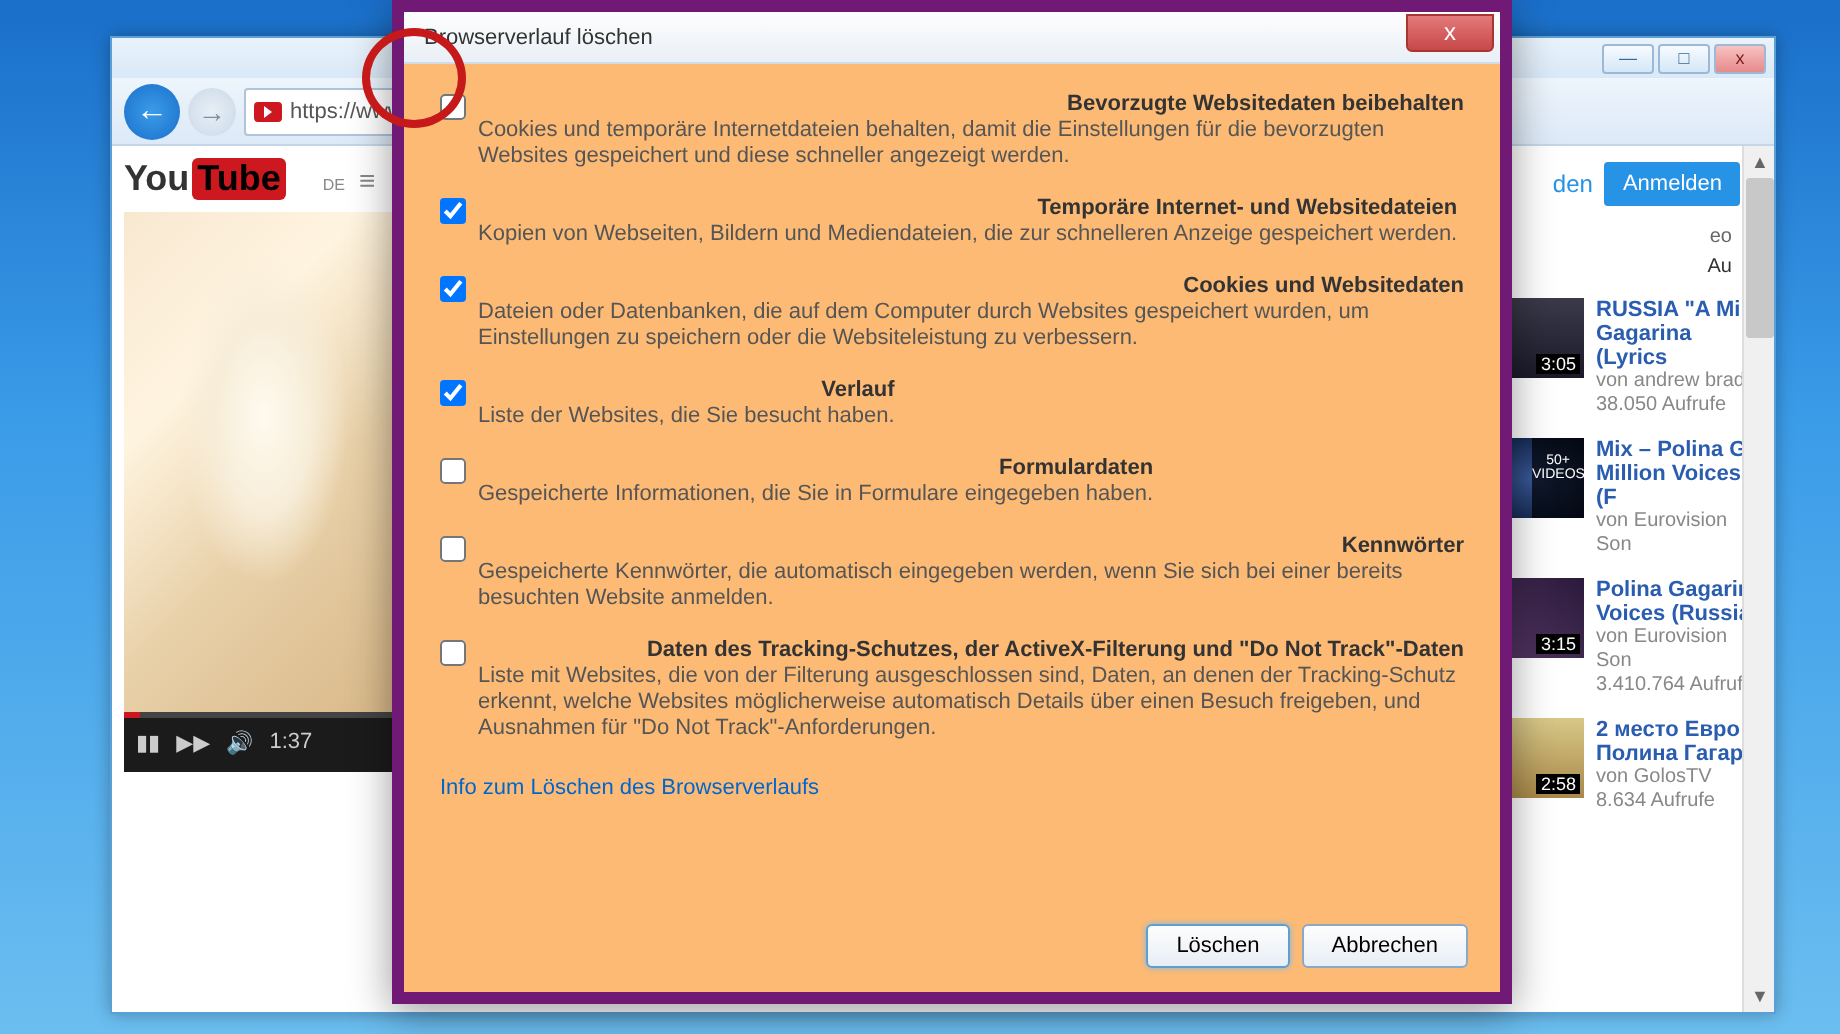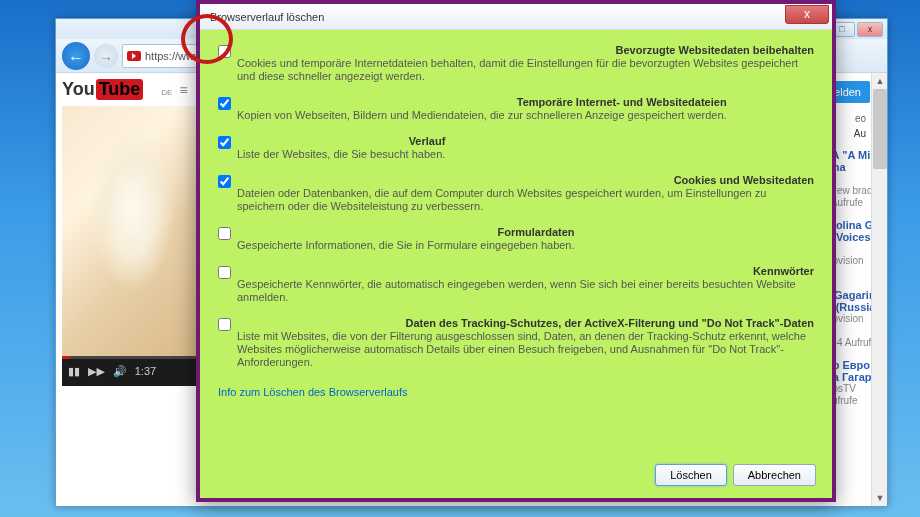--- a/index.html
+++ b/index.html
@@ -40,21 +40,21 @@
 .thumb .dur { position: absolute; right: 2px; bottom: 2px; background: #000; color: #fff; font-size: 9px; padding: 0 2px; }
 .rel-txt { font-size: 10px; line-height: 12px; color: #333; overflow: hidden; }
 .rel-txt b { font-size: 11px; display: block; color: #2a5db0; }
 .rel-txt .by { color: #888; }
 .rel-txt .vw { color: #888; }
 .scrollbar { position: absolute; right: 0; top: 0; bottom: 0; width: 16px; background: #f0f0f0; border-left: 1px solid #ddd; }
 .scroll-thumb { position: absolute; top: 16px; width: 14px; left: 1px; height: 80px; background: #c8c8c8; border-radius: 2px; }
 .scroll-arr { width: 16px; height: 16px; text-align: center; font-size: 9px; color: #666; line-height: 16px; }
 
 
-.dialog { position: absolute; left: 196px; top: 0; width: 640px; height: 502px; background: #bef264; border: 4px solid #701a75; box-shadow: 0 4px 20px rgba(0,0,0,.4); }
+.dialog { position: absolute; left: 196px; top: 0; width: 560px; height: 502px; background: #fdba74; border: 6px solid #701a75; box-shadow: 0 4px 20px rgba(0,0,0,.4); }
 .dlg-title { height: 26px; background: linear-gradient(#fefefe,#e9eff6); border-bottom: 1px solid #d0dce8; display: flex; align-items: center; justify-content: space-between; padding-left: 10px; font-size: 11px; color: #333; }
 .dlg-close { width: 44px; height: 19px; margin-right: 3px; margin-top: -5px; background: linear-gradient(#e37a7a,#c84848); border: 1px solid #a33; border-radius: 0 0 3px 3px; color: #fff; text-align: center; font-size: 12px; line-height: 16px; cursor: pointer; }
 .dlg-body { padding: 14px 18px 0 18px; font-size: 11px; color: #333; }
 .opt { margin-bottom: 13px; display: flex; gap: 6px; }
 .opt input[type=checkbox] { margin-top: 1px; width: 13px; height: 13px; flex-shrink: 0; }
 .opt .txt b { display: block; margin-bottom: 1px; text-align: right; }
 .opt .txt span { color: #555; line-height: 13px; display: block; }
 .dlg-link { color: #0066cc; font-size: 11px; cursor: pointer; margin-top: 4px; display: inline-block; }
 .dlg-buttons { position: absolute; bottom: 12px; right: 16px; display: flex; gap: 6px; }
 .dlg-btn { padding: 4px 14px; font-size: 11px; background: linear-gradient(#fdfdfd,#e8eef5); border: 1px solid #8aa8c8; border-radius: 3px; cursor: pointer; }
@@ -184,29 +184,29 @@
         <div class="opt">
           <input type="checkbox" checked="" style="">
           <div class="txt">
             <b>Temporäre Internet- und Websitedateien</b>
             <span>Kopien von Webseiten, Bildern und Mediendateien, die zur schnelleren Anzeige gespeichert werden.</span>
           </div>
         </div>
         <div class="opt">
           <input type="checkbox" checked="" style="">
           <div class="txt">
+            <b>Cookies und Websitedaten</b>
+            <span>Dateien oder Datenbanken, die auf dem Computer durch Websites gespeichert wurden, um Einstellungen zu speichern oder die Websiteleistung zu verbessern.</span>
+          </div>
+        </div>
+        <div class="opt">
+          <input type="checkbox" checked="" style="">
+          <div class="txt">
             <b>Verlauf</b>
             <span>Liste der Websites, die Sie besucht haben.</span>
-          </div>
-        </div>
-        <div class="opt">
-          <input type="checkbox" checked="" style="">
-          <div class="txt">
-            <b>Cookies und Websitedaten</b>
-            <span>Dateien oder Datenbanken, die auf dem Computer durch Websites gespeichert wurden, um Einstellungen zu speichern oder die Websiteleistung zu verbessern.</span>
           </div>
         </div>
         <div class="opt">
           <input type="checkbox" style="">
           <div class="txt">
             <b>Formulardaten</b>
             <span>Gespeicherte Informationen, die Sie in Formulare eingegeben haben.</span>
           </div>
         </div>
         <div class="opt">

